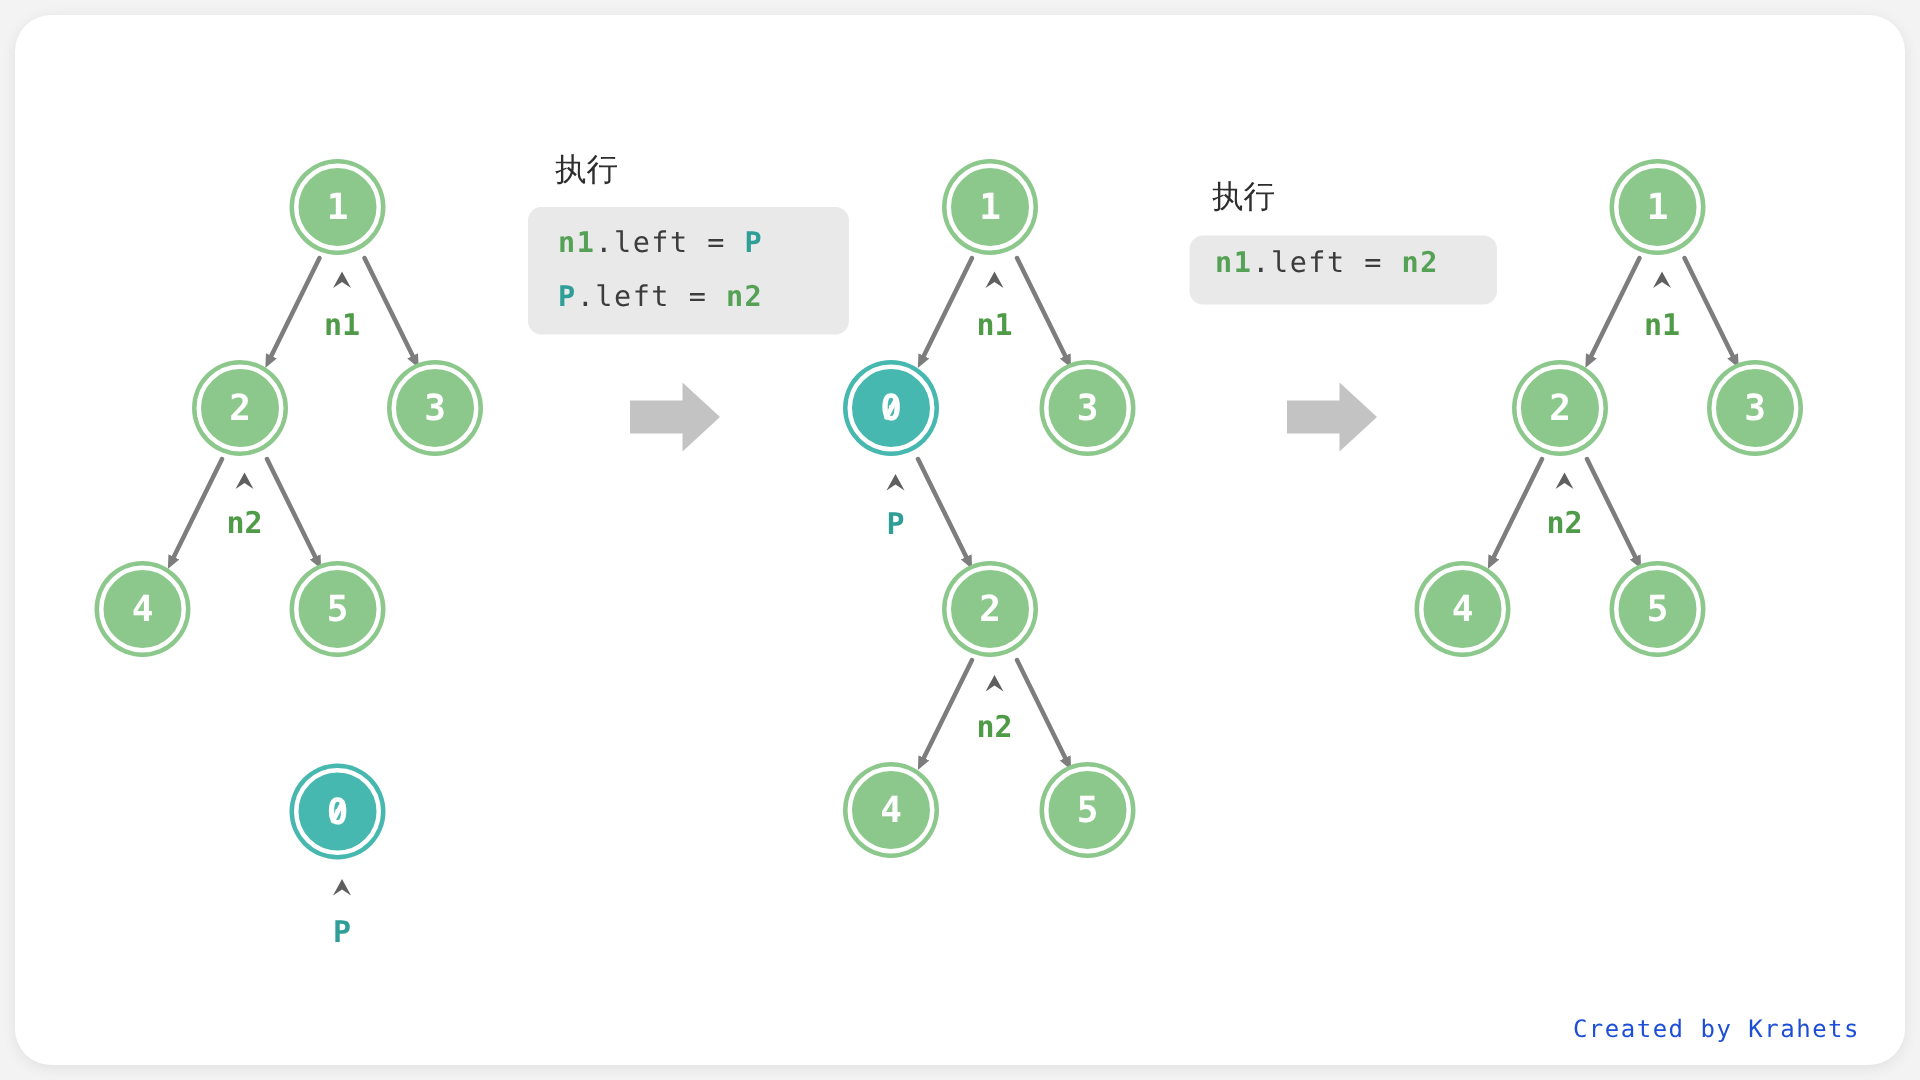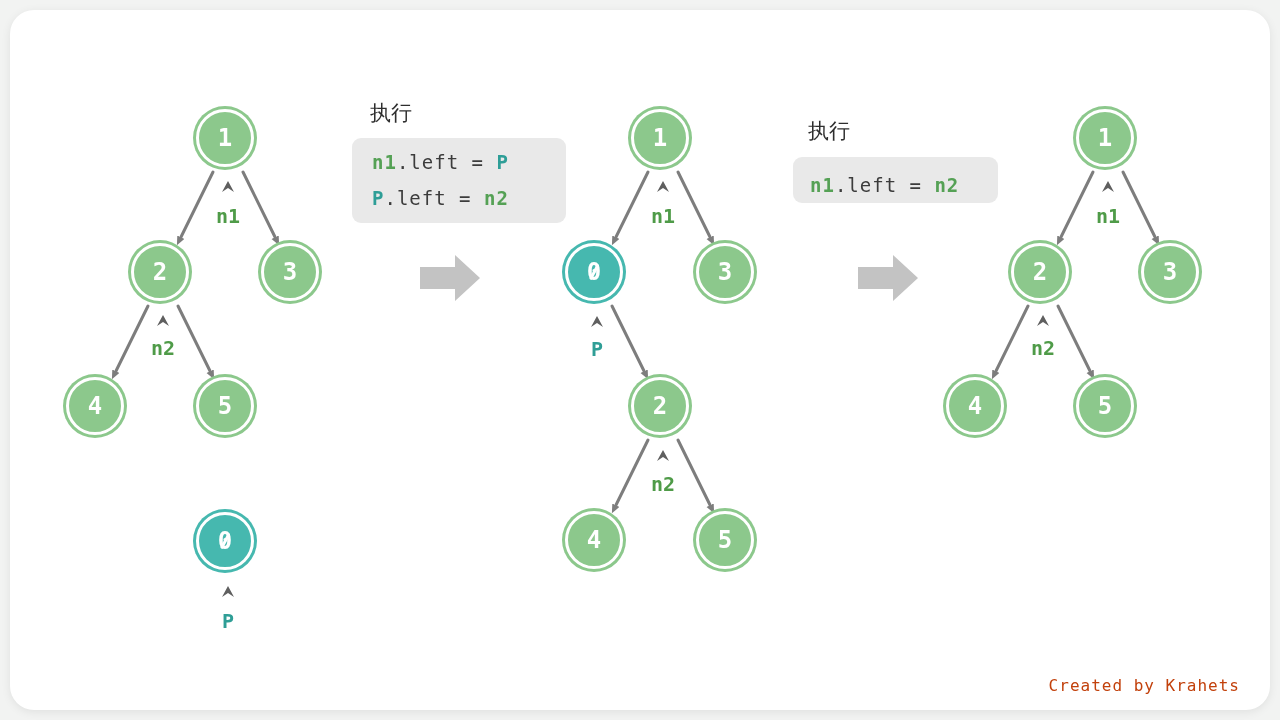--- a/index.html
+++ b/index.html
@@ -41,27 +41,27 @@
     position:absolute;font-size:21px;color:#2e2e2e;line-height:1.2;
     font-family:"DejaVu Sans","Liberation Sans",sans-serif;
   }
   .codebox{
     position:absolute;background:#e9e9e9;border-radius:9px;
     font-family:"DejaVu Sans Mono","Liberation Mono",monospace;
     font-size:19px;color:#3c3c3c;letter-spacing:1px;
   }
   .codebox .ln{line-height:36px;white-space:pre;font-weight:500;}
   .cb1{left:352px;top:138px;width:214px;height:85px;padding:6px 0 0 20px;box-sizing:border-box;}
-  .cb2{left:793px;top:157px;width:205px;height:46px;display:flex;align-items:flex-end;padding-left:17px;box-sizing:border-box;}
+  .cb2{left:793px;top:157px;width:205px;height:46px;display:flex;align-items:flex-start;padding-left:17px;box-sizing:border-box;}
   .tk-g{color:#55a155;font-weight:700;}
   .tk-t{color:#2e9e97;font-weight:700;}
   .credit{
     position:absolute;right:40px;top:676px;
     font-family:"DejaVu Sans Mono","Liberation Mono",monospace;
-    font-size:16px;color:#c2410c;letter-spacing:1px;margin-left:37px;
+    font-size:16px;color:#1d4ed8;letter-spacing:1px;margin-left:37px;
   }
 </style>
 </head>
 <body>
 
 <div id="stage">
   <div class="panel"></div>
 
   <svg class="layer" viewBox="0 0 1280 720">
     <defs>

